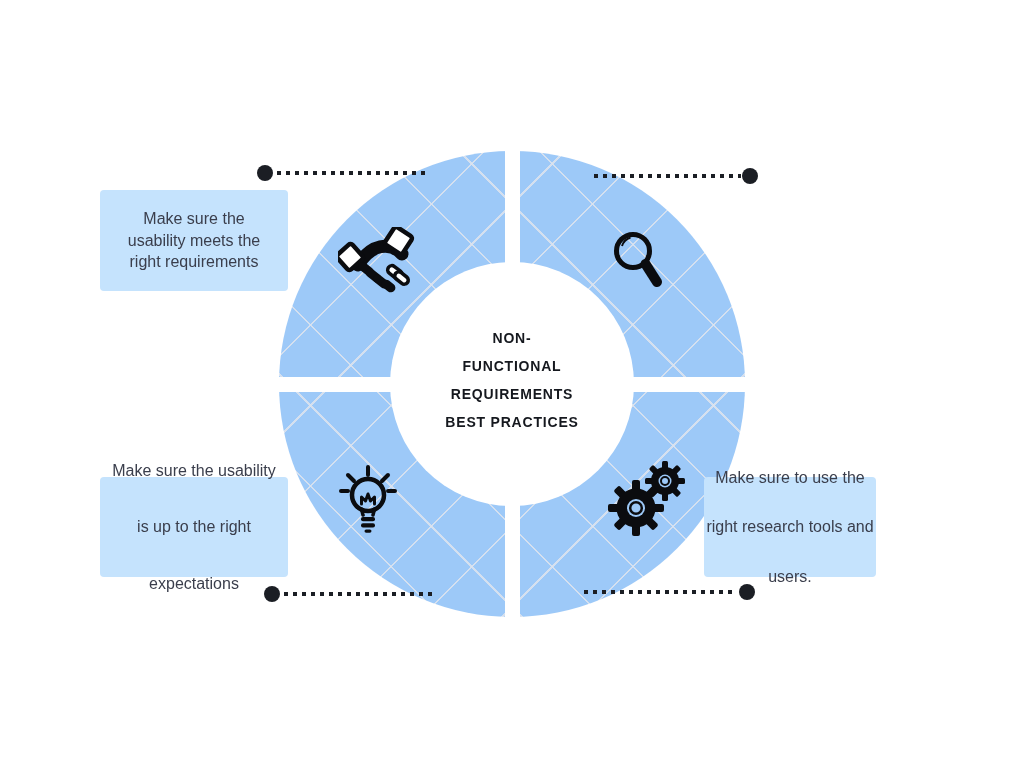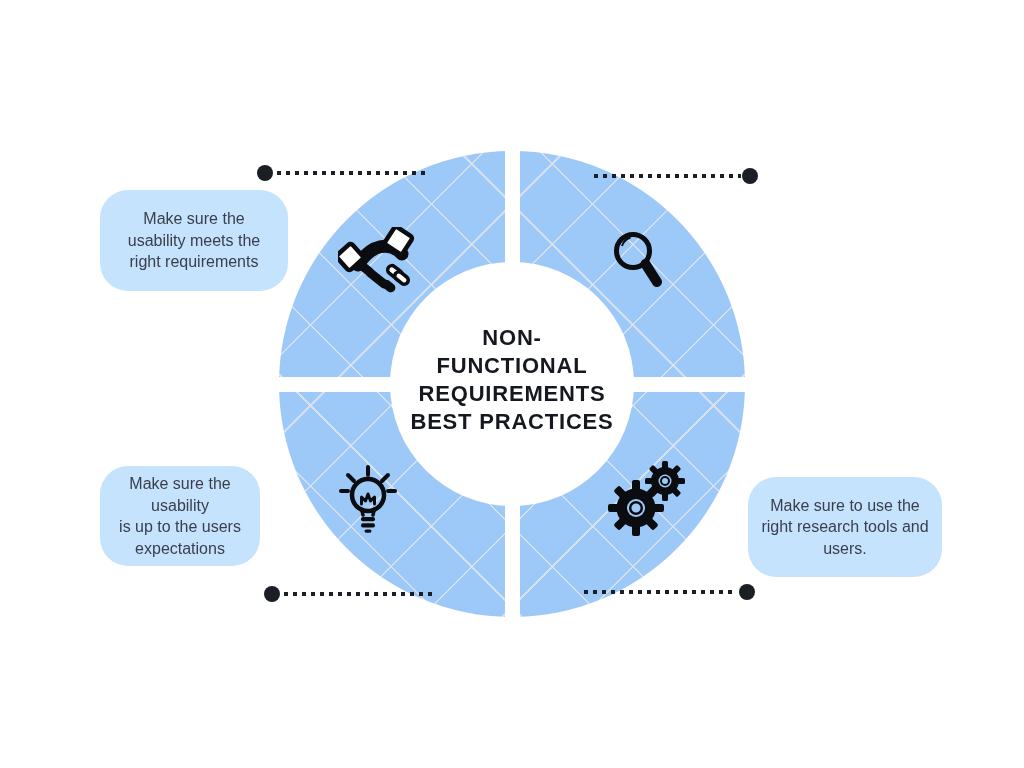--- a/index.html
+++ b/index.html
@@ -34,41 +34,41 @@
   .gap{position:absolute;background:var(--bg);z-index:2;}
   .gap-v{left:225.5px;top:0;width:15px;height:100%;}
   .gap-h{top:225.5px;left:0;height:15px;width:100%;}
   .hole{
     position:absolute;left:111px;top:111px;width:244px;height:244px;
     border-radius:50%;background:var(--bg);z-index:3;
     display:flex;align-items:center;justify-content:center;text-align:center;
   }
   .center-title{
     margin-top:-8px;
-    font-weight:bold;font-size:22px;line-height:28px;letter-spacing:0.8px;
+    font-weight:bold;font-size:14px;line-height:28px;letter-spacing:0.8px;
     color:var(--title-text);
   }
   .icon{position:absolute;z-index:4;color:#0b0c0f;}
   .icon svg{display:block;width:100%;height:100%;}
   .icon-handshake{left:59px;top:76px;width:78px;height:66px;}
   .icon-magnifier{left:330px;top:77px;width:58px;height:64px;}
   .icon-lightbulb{left:57px;top:310px;width:64px;height:76px;}
   .icon-gears{left:324px;top:306px;width:90px;height:80px;}
 
   
   .note-box{
-    position:absolute;background:var(--box-blue);border-radius:28px;
+    position:absolute;background:var(--box-blue);border-radius:4px;
     display:flex;flex-direction:column;align-items:center;justify-content:center;
     text-align:center;color:var(--box-text);
     font-size:16px;line-height:21.5px;z-index:5;
   }
   .note-tl{left:100px;top:190px;width:188px;height:101px;}
   .note-tr{left:747px;top:193px;width:194px;height:101px;}
-  .note-bl{left:100px;top:466px;width:160px;height:100px;}
-  .note-br{left:748px;top:477px;width:194px;height:100px;}
+  .note-bl{left:100px;top:477px;width:188px;height:100px;gap:35px;}
+  .note-br{left:704px;top:477px;width:172px;height:100px;gap:28px;}
 
   
   .connector{position:absolute;z-index:6;}
   .end-dot{
     position:absolute;width:16px;height:16px;border-radius:50%;
     background:var(--connector);
   }
   .dotted-line{
     position:absolute;height:4px;
     background-image:repeating-linear-gradient(90deg,var(--connector) 0 4px,transparent 4px 9px);
@@ -233,21 +233,21 @@
 
   <div class="note-box note-tl">
     <div>Make sure the</div>
     <div>usability meets the</div>
     <div>right requirements</div>
   </div>
 
 
   <div class="note-box note-bl">
     <div>Make sure the usability</div>
-    <div>is up to the users</div>
+    <div>is up to the right</div>
     <div>expectations</div>
   </div>
 
   <div class="note-box note-br">
     <div>Make sure to use the</div>
     <div>right research tools and</div>
     <div>users.</div>
   </div>
 
 </div>

